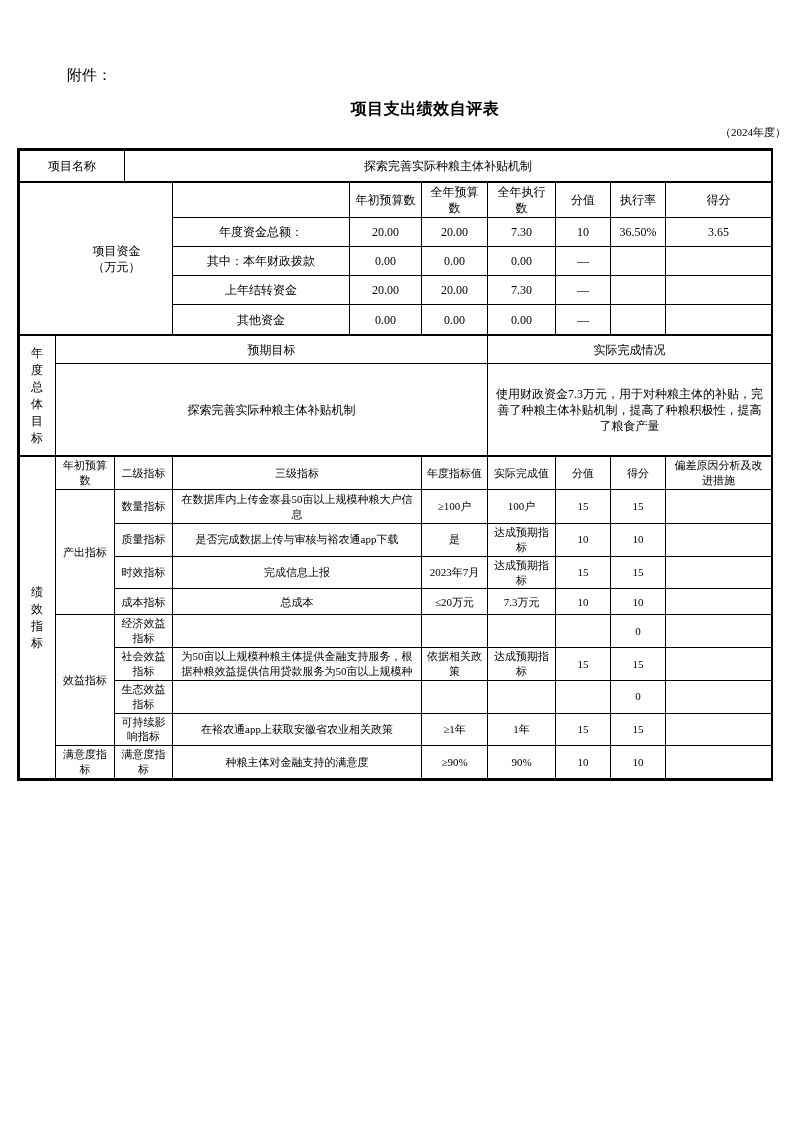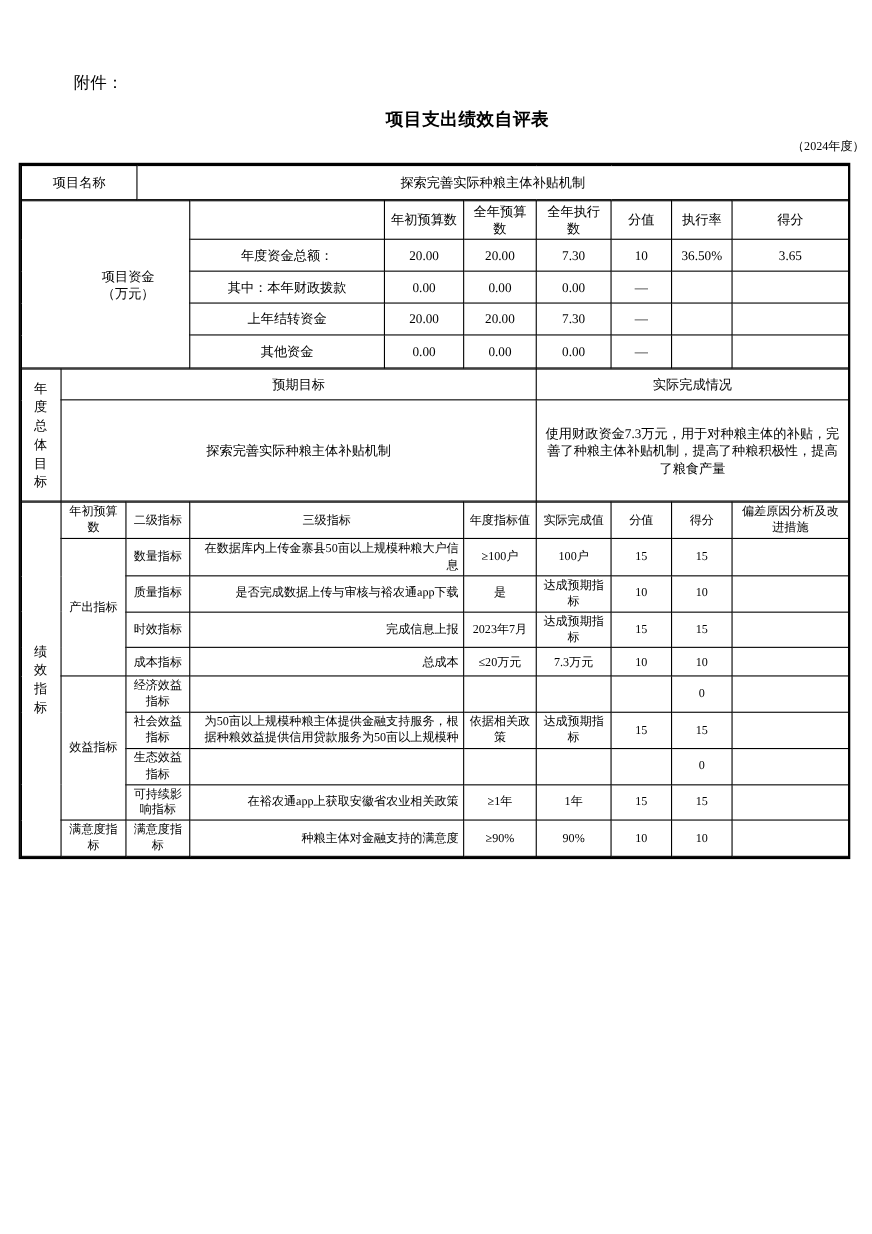--- a/index.html
+++ b/index.html
@@ -40,21 +40,21 @@
     border:1px solid #000;
     padding:1px 4px;
     font-size:12px;
     line-height:1.35;
     text-align:center;
     vertical-align:middle;
     word-break:break-all;
     overflow:hidden;
   }
   .tD td { font-size:11px; }
-  td.left { text-align:right; }
+  td.left { text-align:center; }
   td.pre  { white-space:pre-line;padding-left:45px; }
   td.vert { padding:0; }
   .vtext {
     display:inline-block;
     width:13px;
     word-break:break-all;
     line-height:17px;
     font-size:12px;
     text-align:left;
   }

